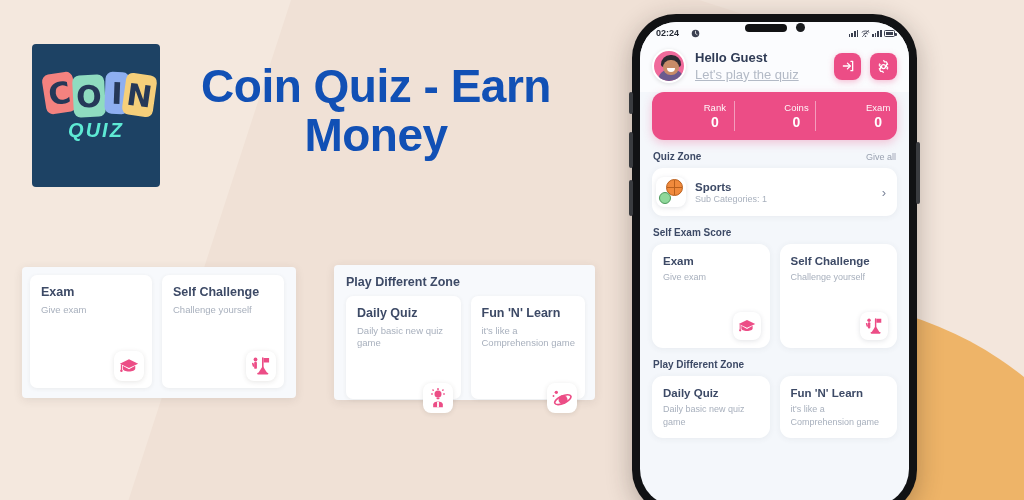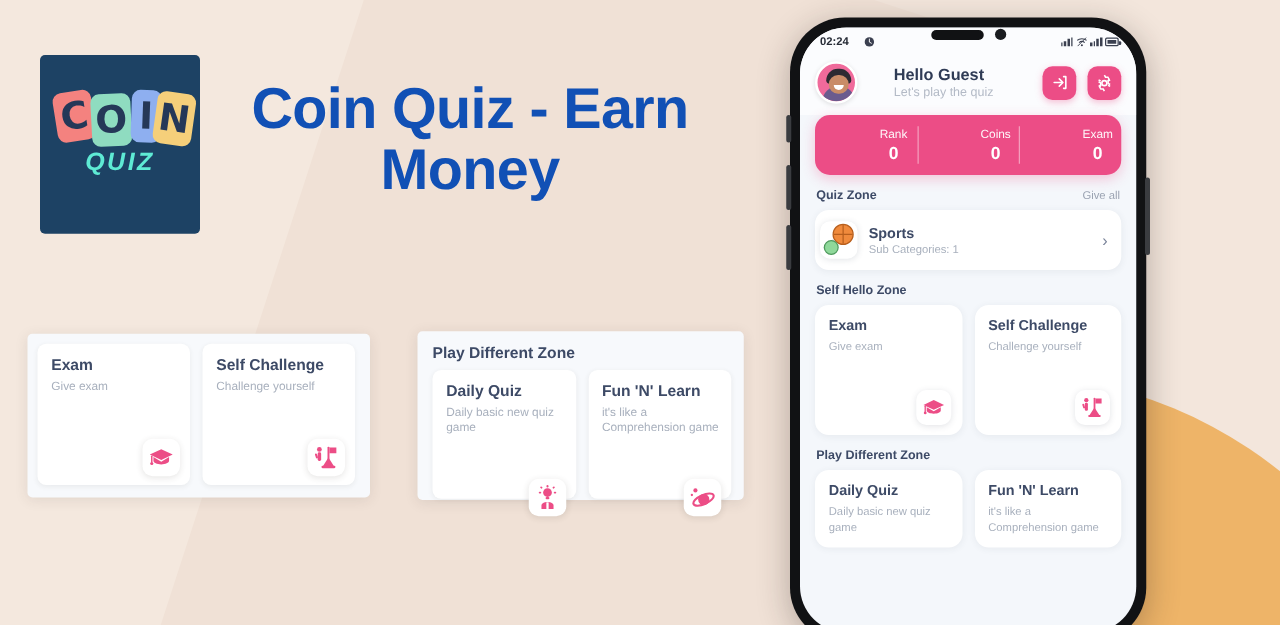--- a/index.html
+++ b/index.html
@@ -126,23 +126,23 @@
   }
   .avatar {
     width:34px; height:34px; border-radius:50%; background:#f06a9b;
     border:2px solid #fff; box-shadow:0 1px 4px rgba(0,0,0,.12);
     position:relative; overflow:hidden; flex:none;
   }
   .av-hair { position:absolute; left:7px; top:4px; width:20px; height:12px; background:#2d2a32; border-radius:10px 10px 3px 3px; }
   .av-face { position:absolute; left:9px; top:9px; width:16px; height:15px; background:#c98c68; border-radius:8px; }
   .av-body { position:absolute; left:4px; bottom:0; width:26px; height:12px; background:#6b5b8e; border-radius:12px 12px 0 0; }
   .av-smile{ position:absolute; left:13px; top:17px; width:8px; height:4px; background:#fff; border-radius:0 0 6px 6px; }
-  .greet { flex:1; min-width:0;margin-left:20px; }
+  .greet { flex:1; min-width:0; }
   .greet-name { font-size:13px; font-weight:bold; color:#2f3b55; line-height:1.2; }
-  .greet-sub  { font-size:10px; color:#b3bac6; margin-top:1px; }
+  .greet-sub  { font-size:13px; color:#b3bac6; margin-top:1px;text-decoration:underline; }
   .hbtn {
     width:27px; height:27px; border-radius:8px; background:#ec4d86;
     display:flex; align-items:center; justify-content:center; flex:none;
     box-shadow:0 2px 6px rgba(236,77,134,.35); cursor:pointer;
   }
 
   
   .stats {
     margin:0 12px; background:#ec4d86; border-radius:12px;
     display:flex; height:48px; box-shadow:0 3px 10px rgba(236,77,134,.30);
@@ -382,21 +382,21 @@
         <span class="shuttle"></span>
       </div>
       <div class="cat-text">
         <div class="cat-name">Sports</div>
         <div class="cat-sub">Sub Categories: 1</div>
       </div>
       <div class="chev">›</div>
     </div>
 
     <div class="sect-head">
-      <div class="sect-title">Self Hello Zone</div>
+      <div class="sect-title">Self Exam Score</div>
     </div>
     <div class="zone-row">
       <div class="zone-card">
         <div class="zone-title">Exam</div>
         <div class="zone-sub">Give exam</div>
         <div class="zone-icon">
           <svg width="18" height="18" viewBox="0 0 24 24" fill="#ec4d86">
             <path d="M12 4 L23 9.2 L12 14.4 L1 9.2 Z"></path>
             <path d="M4.5 11.6 v3.6 c0 1.9 3.4 3.4 7.5 3.4 s7.5-1.5 7.5-3.4 v-3.6 L12 16 Z"></path>
             <rect x="2.2" y="10" width="1.4" height="7" rx=".7"></rect>

